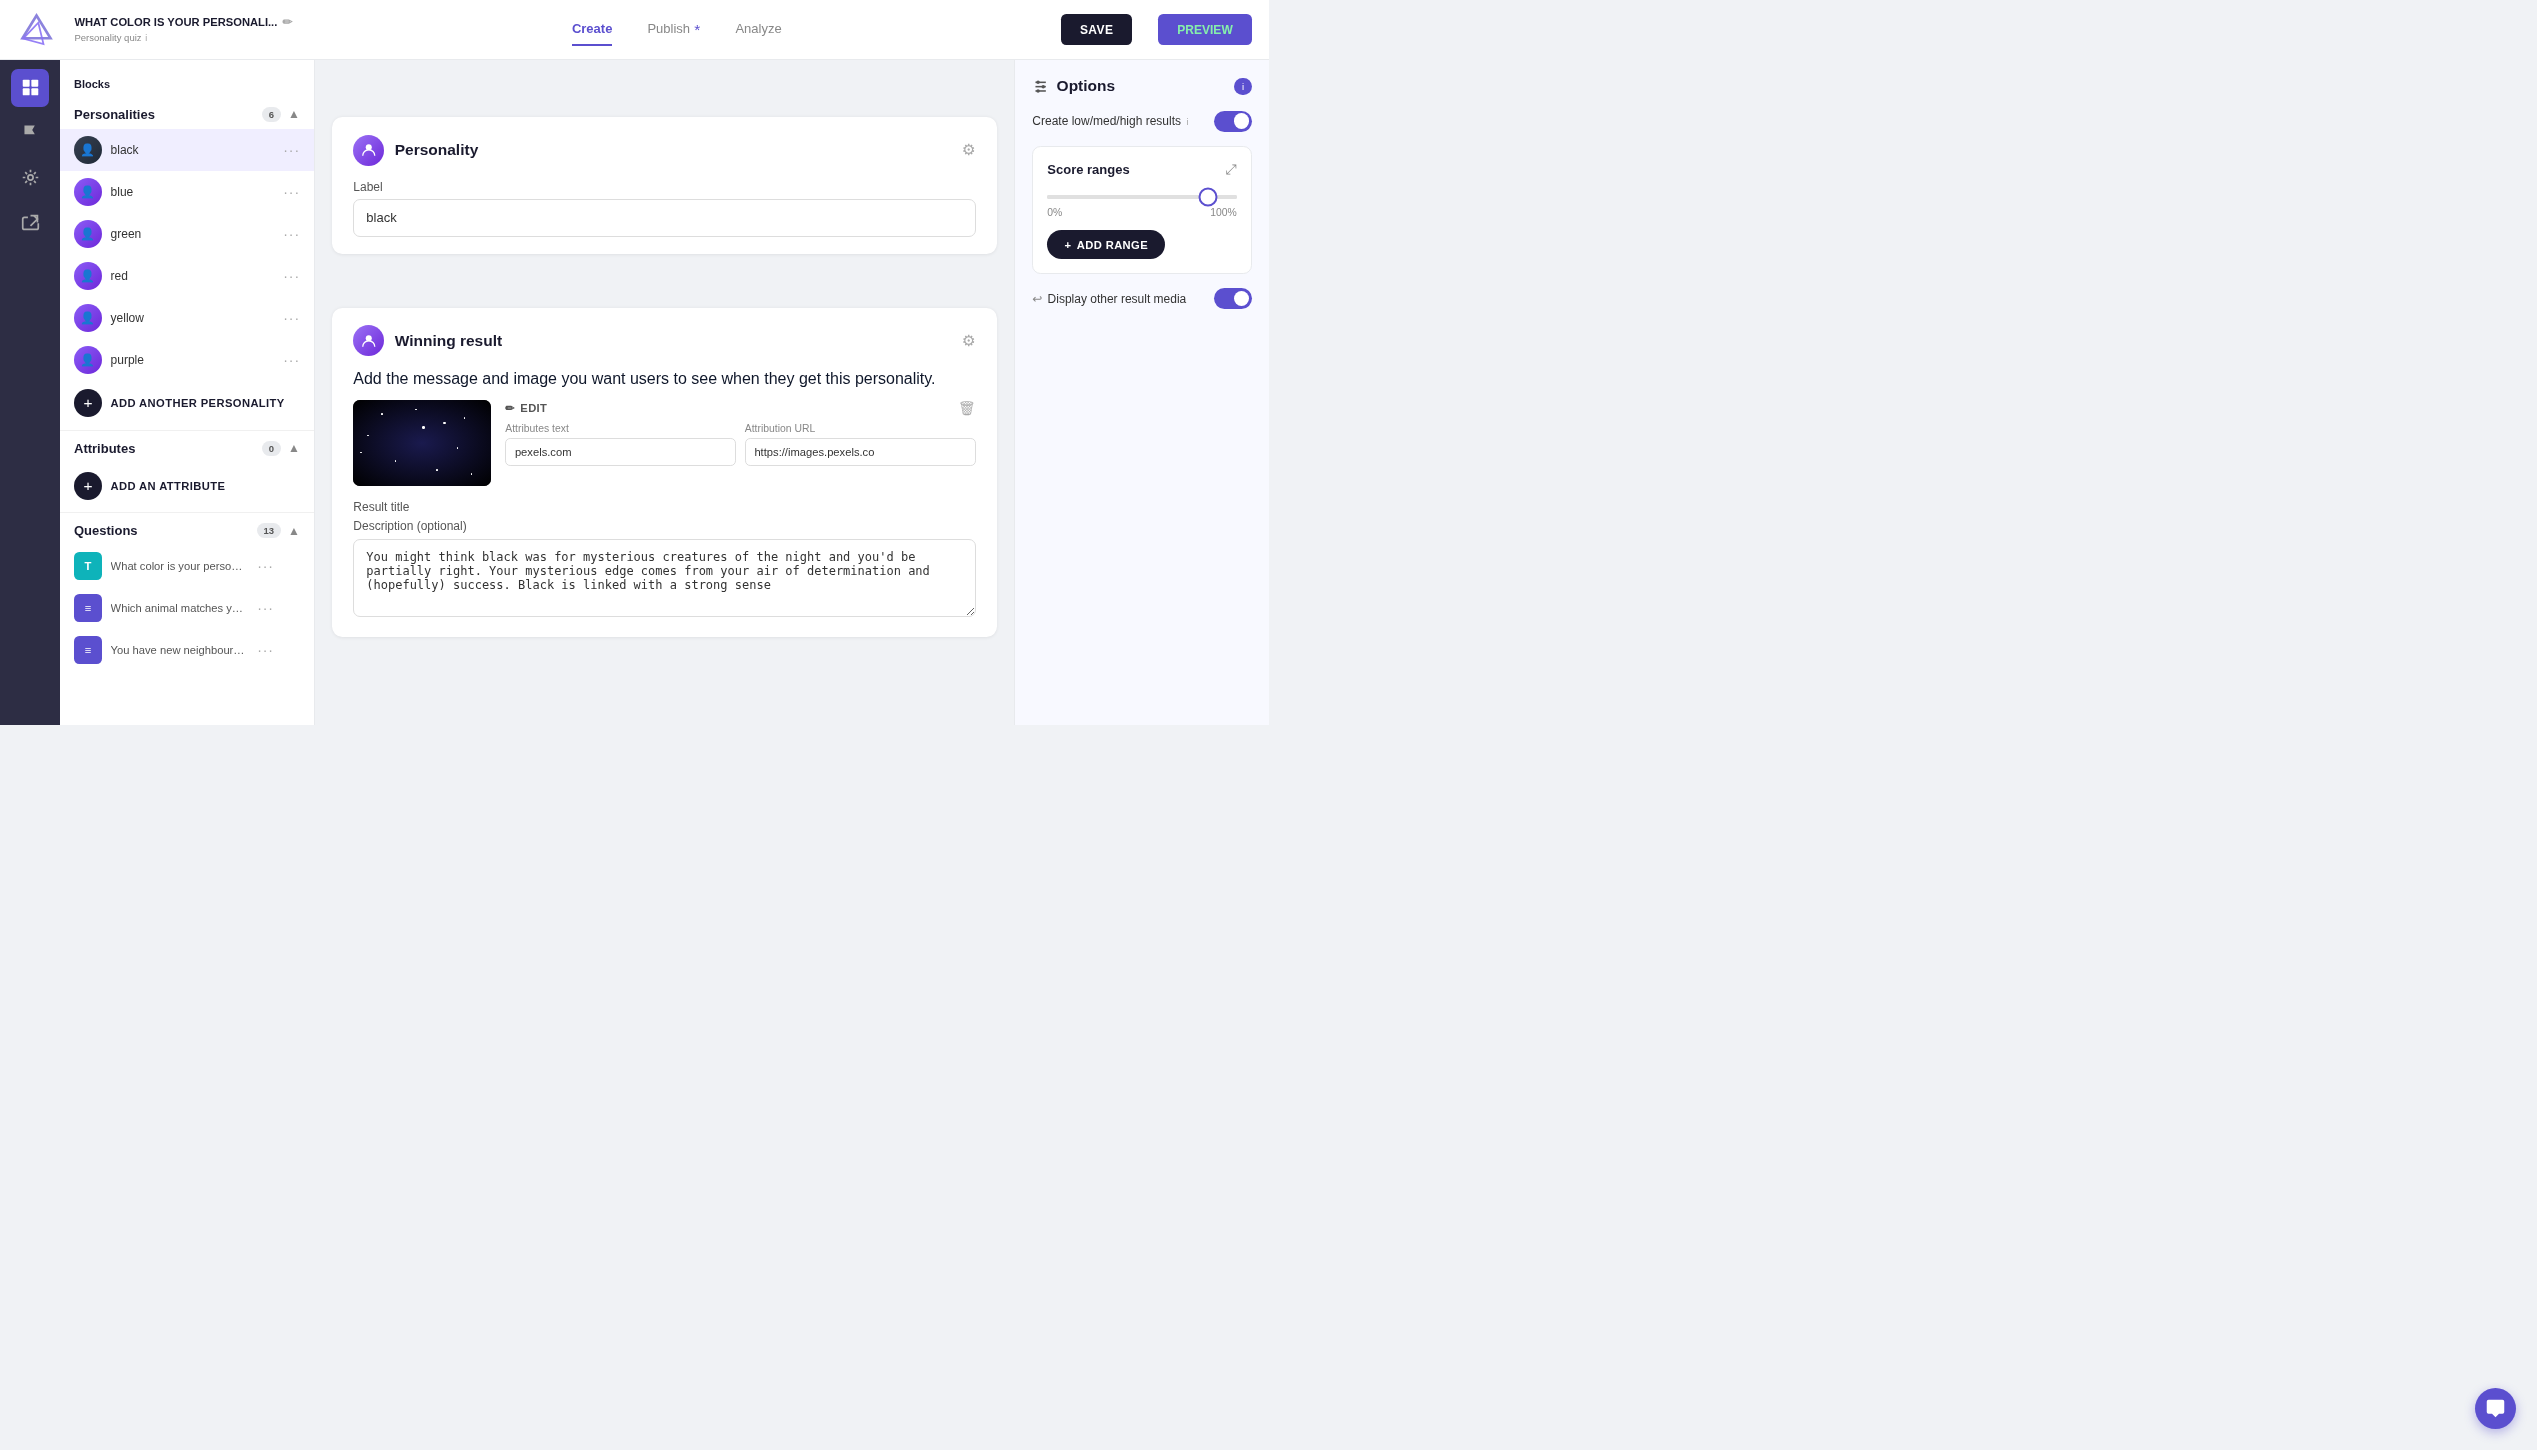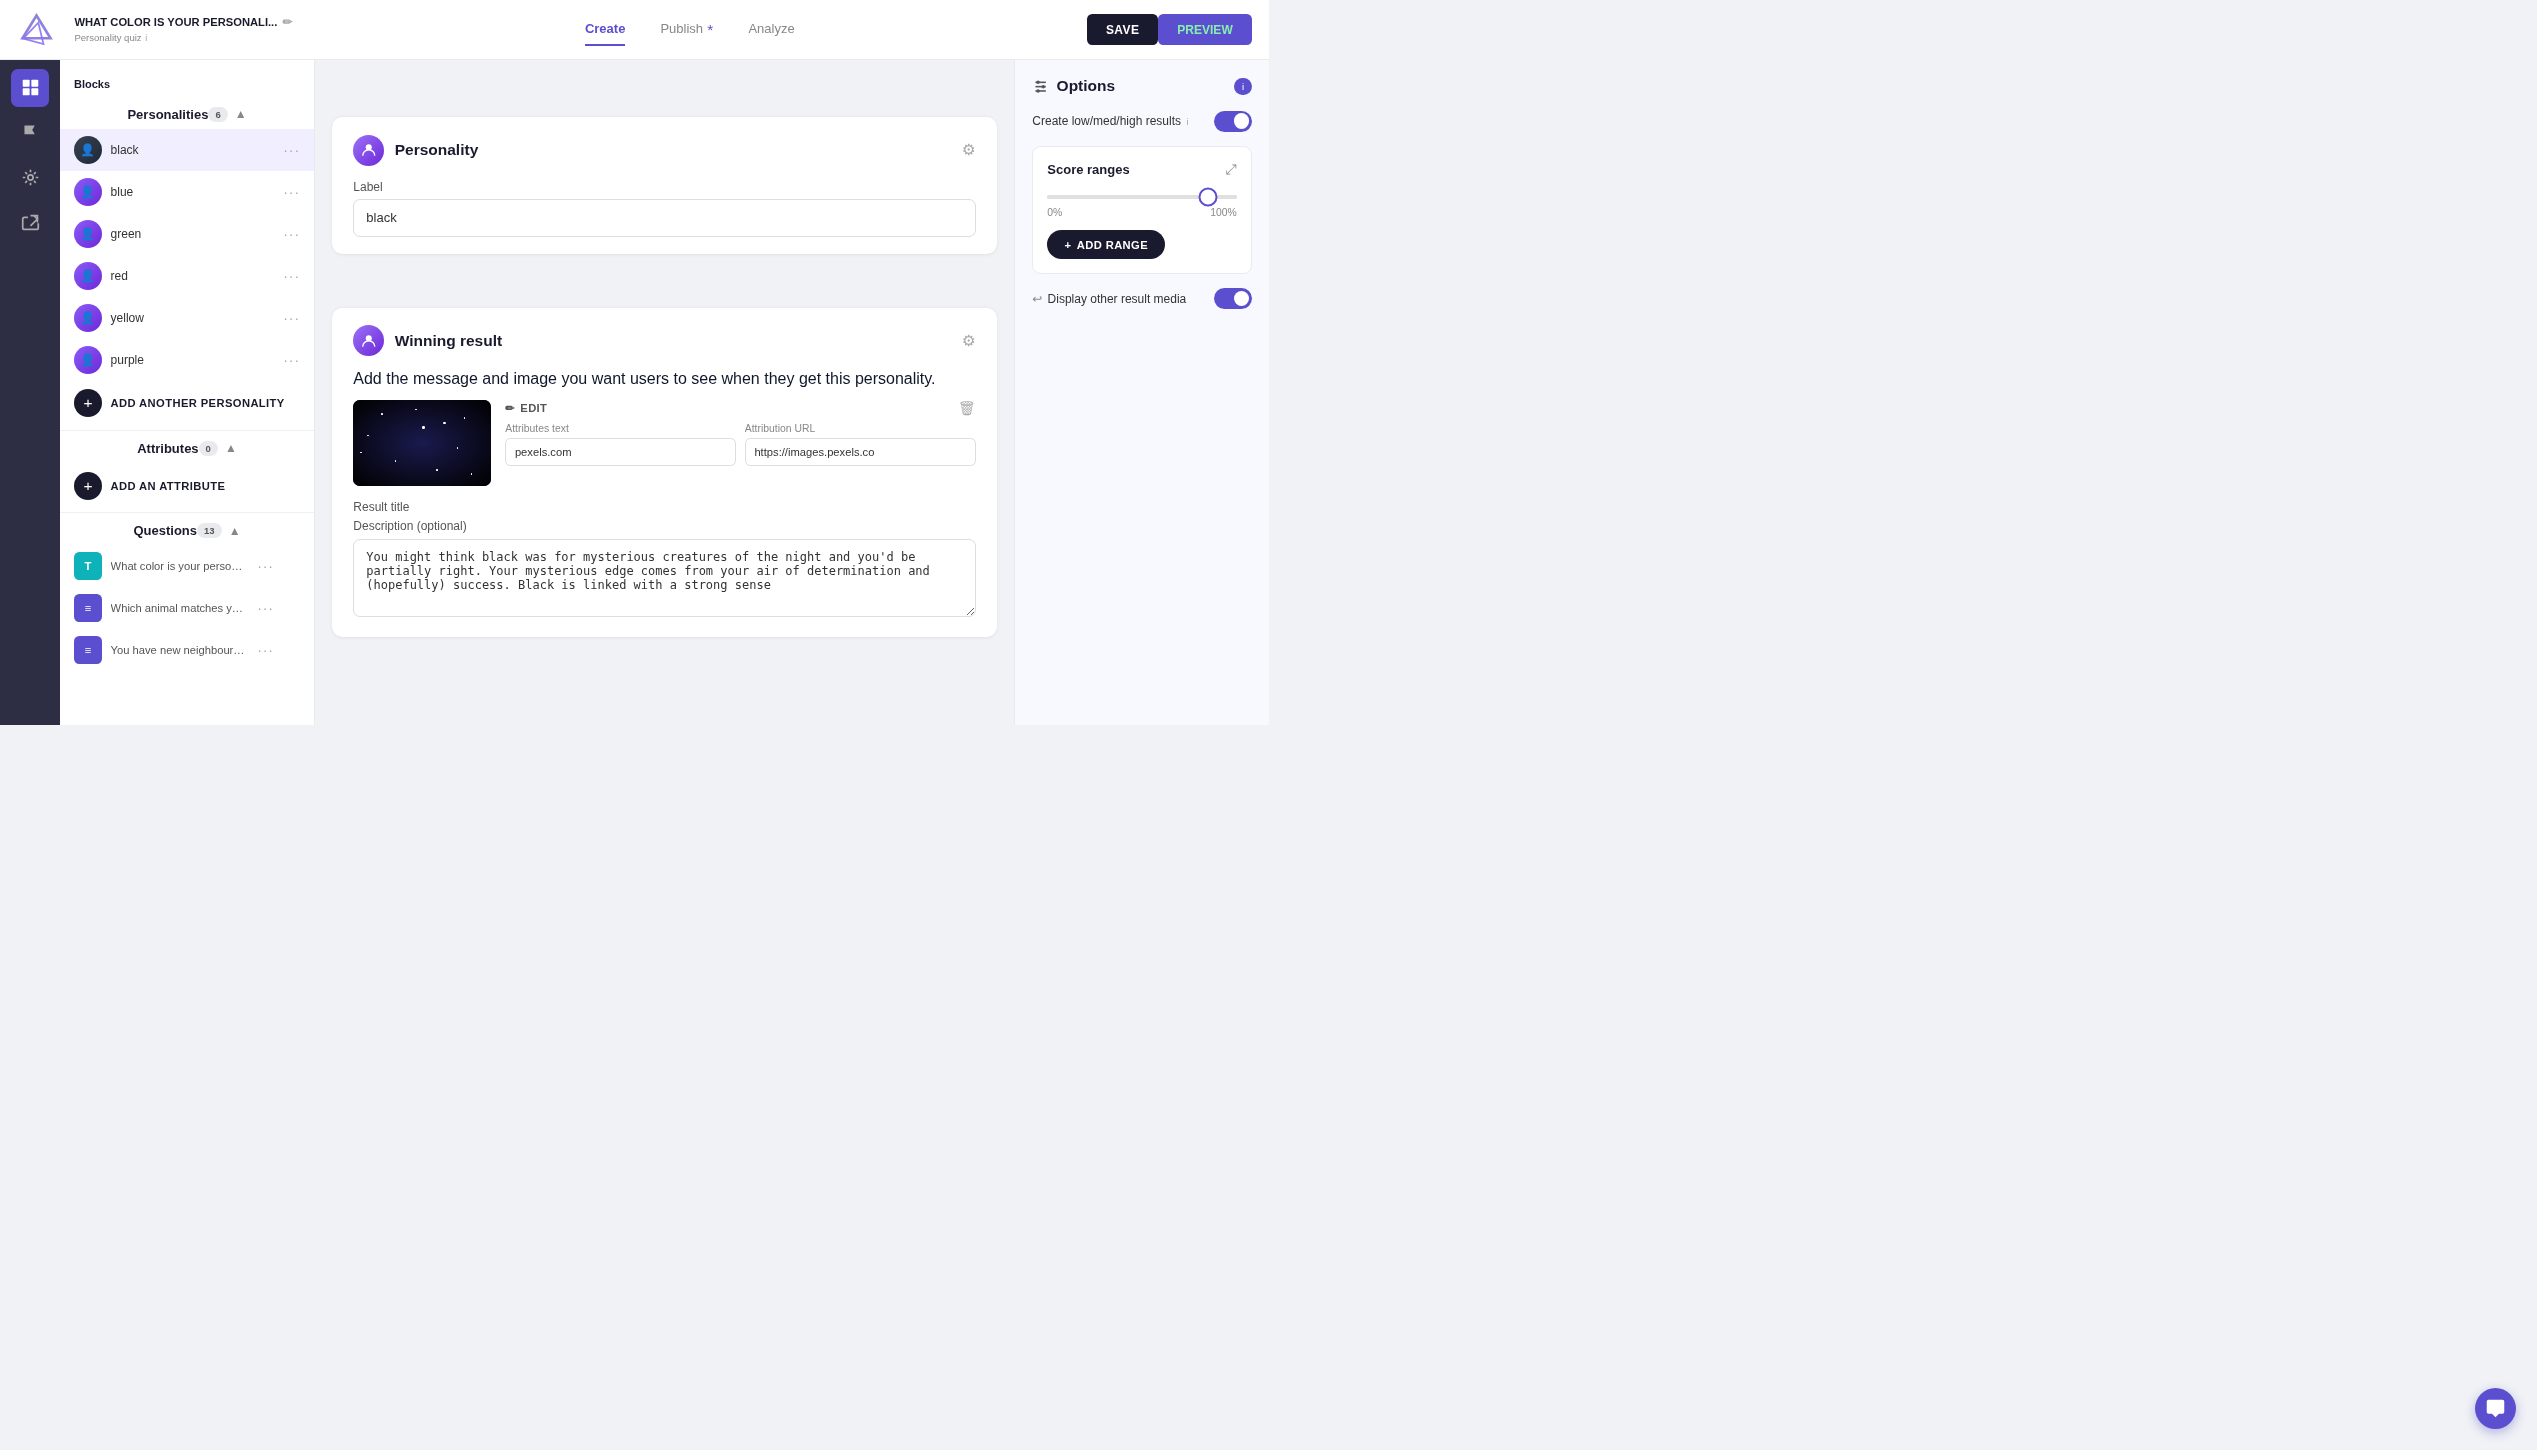--- a/index.html
+++ b/index.html
@@ -21,21 +21,21 @@
       display: flex; align-items: center; justify-content: center;
     }
     .navbar-title-area { flex: 0 0 auto; margin-left: 5.2px; }
     .navbar-title { font-size: 11.2px; font-weight: 600; color: #1a1a2e; display: flex; align-items: center; gap: 5.2px; }
     .navbar-subtitle { font-size: 9.5px; color: #888; display: flex; align-items: center; gap: 3.5px; margin-top: 1.7px; }
     .navbar-tabs { flex: 1; display: flex; justify-content: center; gap: 35px; }
     .navbar-tab { font-size: 13px; color: #888; cursor: pointer; padding: 3.5px 0; position: relative; }
     .navbar-tab.active { color: #5b4fcf; font-weight: 600; }
     .navbar-tab.active::after { content: ''; position: absolute; bottom: -3.5px; left: 0; right: 0; height: 1.7px; background: #5b4fcf; }
     .navbar-tab .dot { color: #5b4fcf; font-size: 15.5px; vertical-align: middle; }
-    .navbar-actions { display: flex; gap: 0; align-items: center; }
+    .navbar-actions { display: flex; gap: 26px; align-items: center; }
     .btn-save { background: #1a1a2e; color: #fff; border: none; padding: 8.6px 19px; border-radius: 5.2px; font-size: 12px; font-weight: 700; cursor: pointer; letter-spacing: 0.4px; }
     .btn-preview { background: #5b4fcf; color: #86efac; border: none; padding: 8.6px 19px; border-radius: 5.2px; font-size: 12px; font-weight: 700; cursor: pointer; }
 
     
     .main-layout {
       display: flex;
       flex: 1;
       overflow: hidden;
     }
 
@@ -63,21 +63,21 @@
     
     .sidebar {
       width: 255px;
       background: #fff;
       border-right: 0.9px solid #e8eaed;
       overflow-y: auto;
       flex-shrink: 0;
       padding: 14px 0;
     }
     .sidebar-section-header {
-      display: flex; align-items: center; justify-content: center;
+      display: flex; align-items: center; justify-content: space-between;
       padding: 7px 14px;
       cursor: pointer;
     }
     .sidebar-section-title { font-size: 13px; font-weight: 600; color: #1a1a2e; }
     .sidebar-section-badge {
       background: #e8eaed; color: #555; border-radius: 10.4px;
       font-size: 9.5px; padding: 1.7px 7px; font-weight: 600;
     }
     .sidebar-section-chevron { color: #888; font-size: 12px; }
     .sidebar-item {

